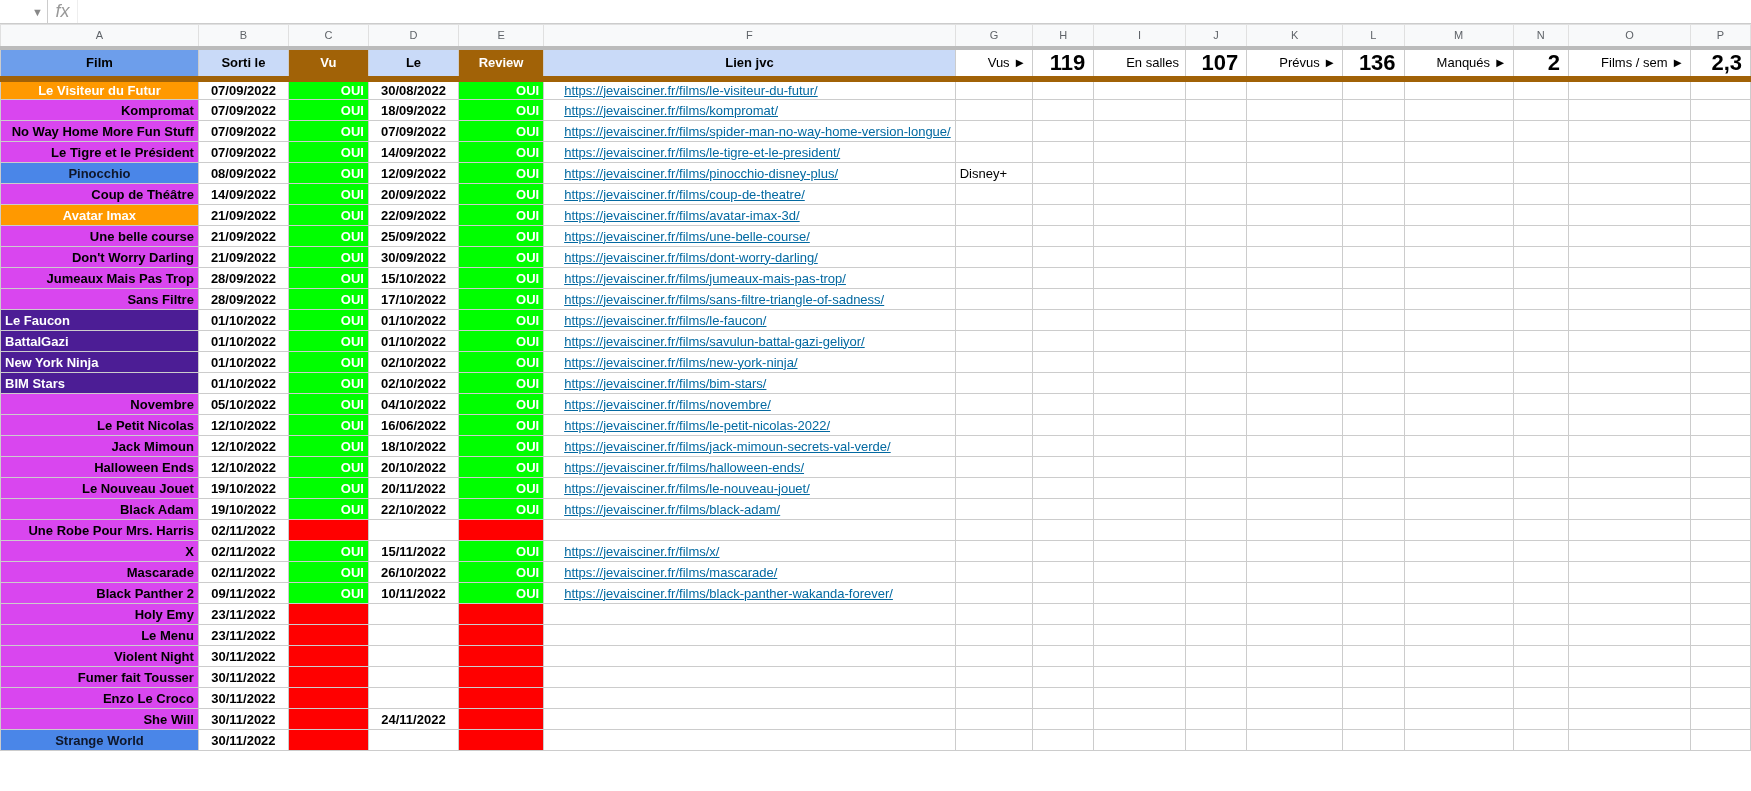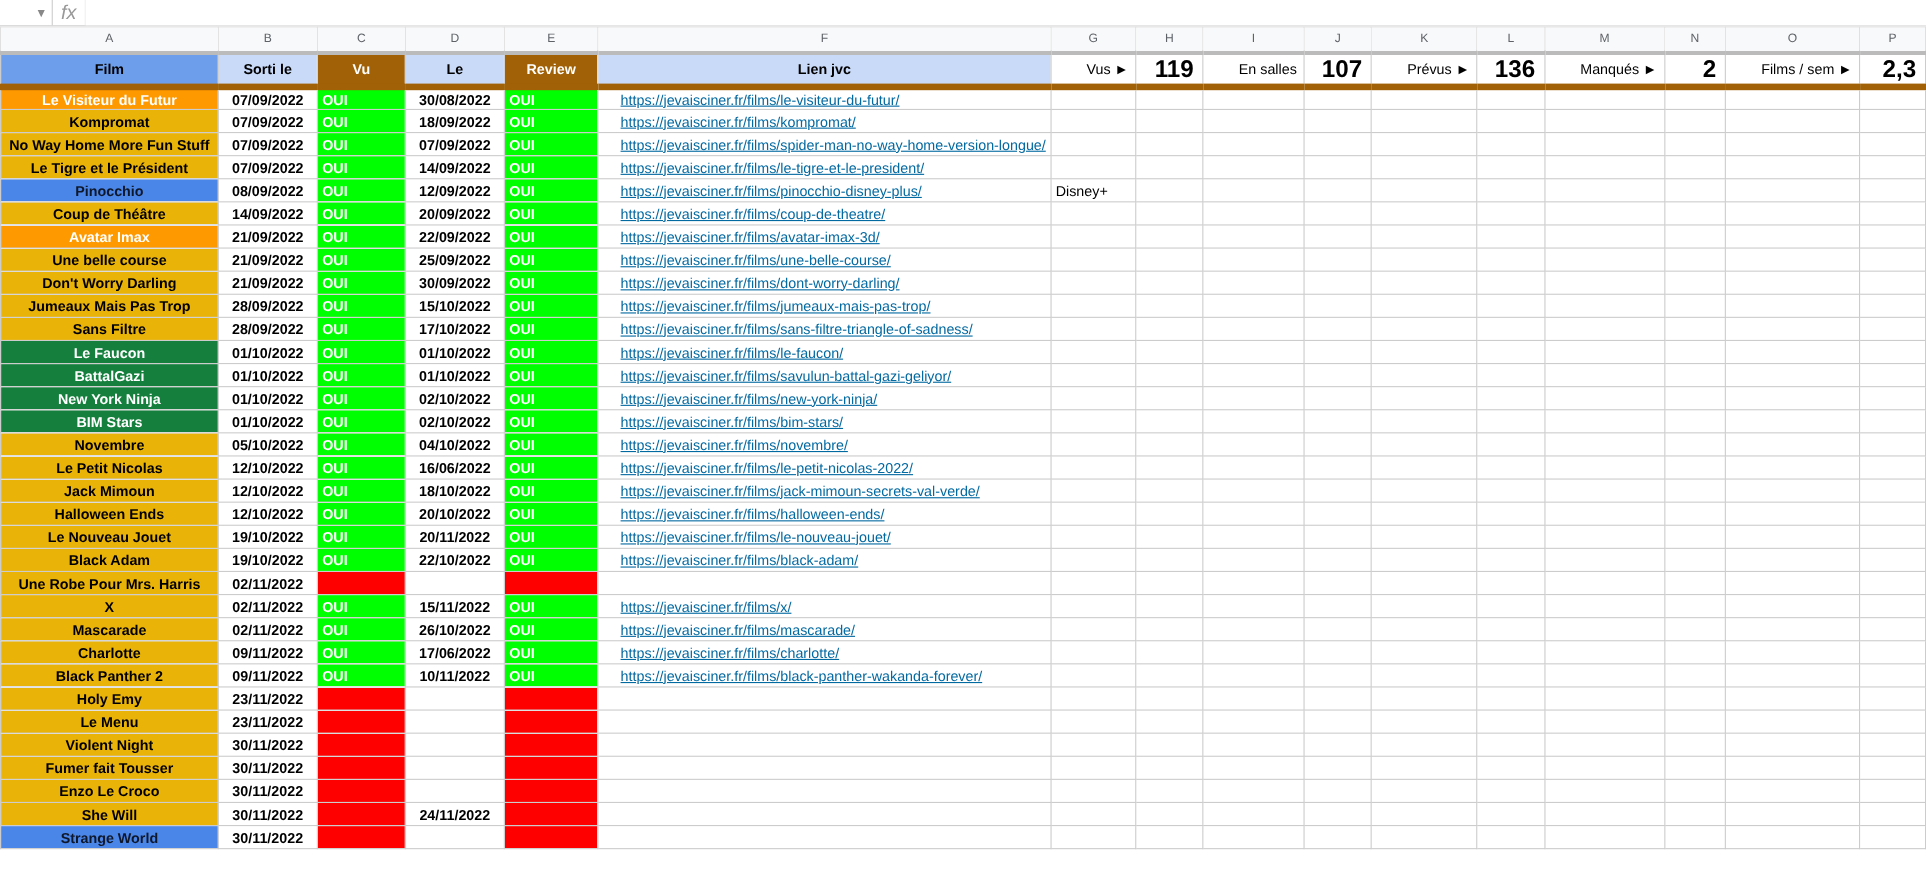--- a/index.html
+++ b/index.html
@@ -73,24 +73,24 @@
   padding: 0 4px;
   white-space: nowrap;
   overflow: hidden;
   vertical-align: middle;
 }
 td.c-left { text-align: left; }
 .hdr-blue { background: #6d9eeb; font-weight: bold; text-align: center; }
 .hdr-blue-dark { background: #a16207; color: #fff; font-weight: bold; text-align: center; }
 .hdr-blue-light { background: #c9daf8; font-weight: bold; text-align: center; }
 .film-orange { background: #ff9900; color: #fff; font-weight: bold; text-align: center; }
-.film-purple { background: #15803d; color: #fff; font-weight: bold; text-align: center; }
+.film-purple { background: #4c1d95; color: #fff; font-weight: bold; text-align: left; }
 .film-blue { background: #4a86e8; color: #0f172a; font-weight: bold; text-align: center; }
-.film-white { background: #eab308; font-weight: bold; text-align: center; }
-.cell-green { background: #00ff00; color: #fff; font-weight: bold; text-align: left; }
+.film-white { background: #d946ef; font-weight: bold; text-align: right; }
+.cell-green { background: #00ff00; color: #fff; font-weight: bold; text-align: right; }
 .cell-red { background: #ff0000; }
 .cell-bold { font-weight: bold; text-align: center; }
 .link { color: #0369a1; text-decoration: underline; padding-left: 16px; }
 .stat-label { text-align: right; padding-right: 6px; padding-left: 32px; }
 .stat-value { font-weight: bold; font-size: 22px; text-align: right; padding-right: 8px; }
 .row2 td { height: 34px; }
 th.colhdr, .hdrrow td { border-bottom: 4px solid #bbb; }
 
 .headerRow td { border-top: 1px solid #999; border-bottom: 6px solid #a16207; height: 30px; }
 </style>
@@ -588,38 +588,20 @@
           <td></td>
           <td></td>
           <td></td>
           <td></td>
           <td></td>
           <td></td>
           <td></td>
           <td></td>
         </tr>
         <tr>
-          <td class="film-white">Charlotte</td>
-          <td class="cell-bold">09/11/2022</td>
-          <td class="cell-green">OUI</td>
-          <td class="cell-bold">17/06/2022</td>
-          <td class="cell-green">OUI</td>
-          <td class="c-left"><span class="link">https://jevaisciner.fr/films/charlotte/</span></td>
-          <td class="c-left"></td>
-          <td></td>
-          <td></td>
-          <td></td>
-          <td></td>
-          <td></td>
-          <td></td>
-          <td></td>
-          <td></td>
-          <td></td>
-        </tr>
-        <tr>
           <td class="film-white">Black Panther 2</td>
           <td class="cell-bold">09/11/2022</td>
           <td class="cell-green">OUI</td>
           <td class="cell-bold">10/11/2022</td>
           <td class="cell-green">OUI</td>
           <td class="c-left"><span class="link">https://jevaisciner.fr/films/black-panther-wakanda-forever/</span></td>
           <td class="c-left"></td>
           <td></td>
           <td></td>
           <td></td>

